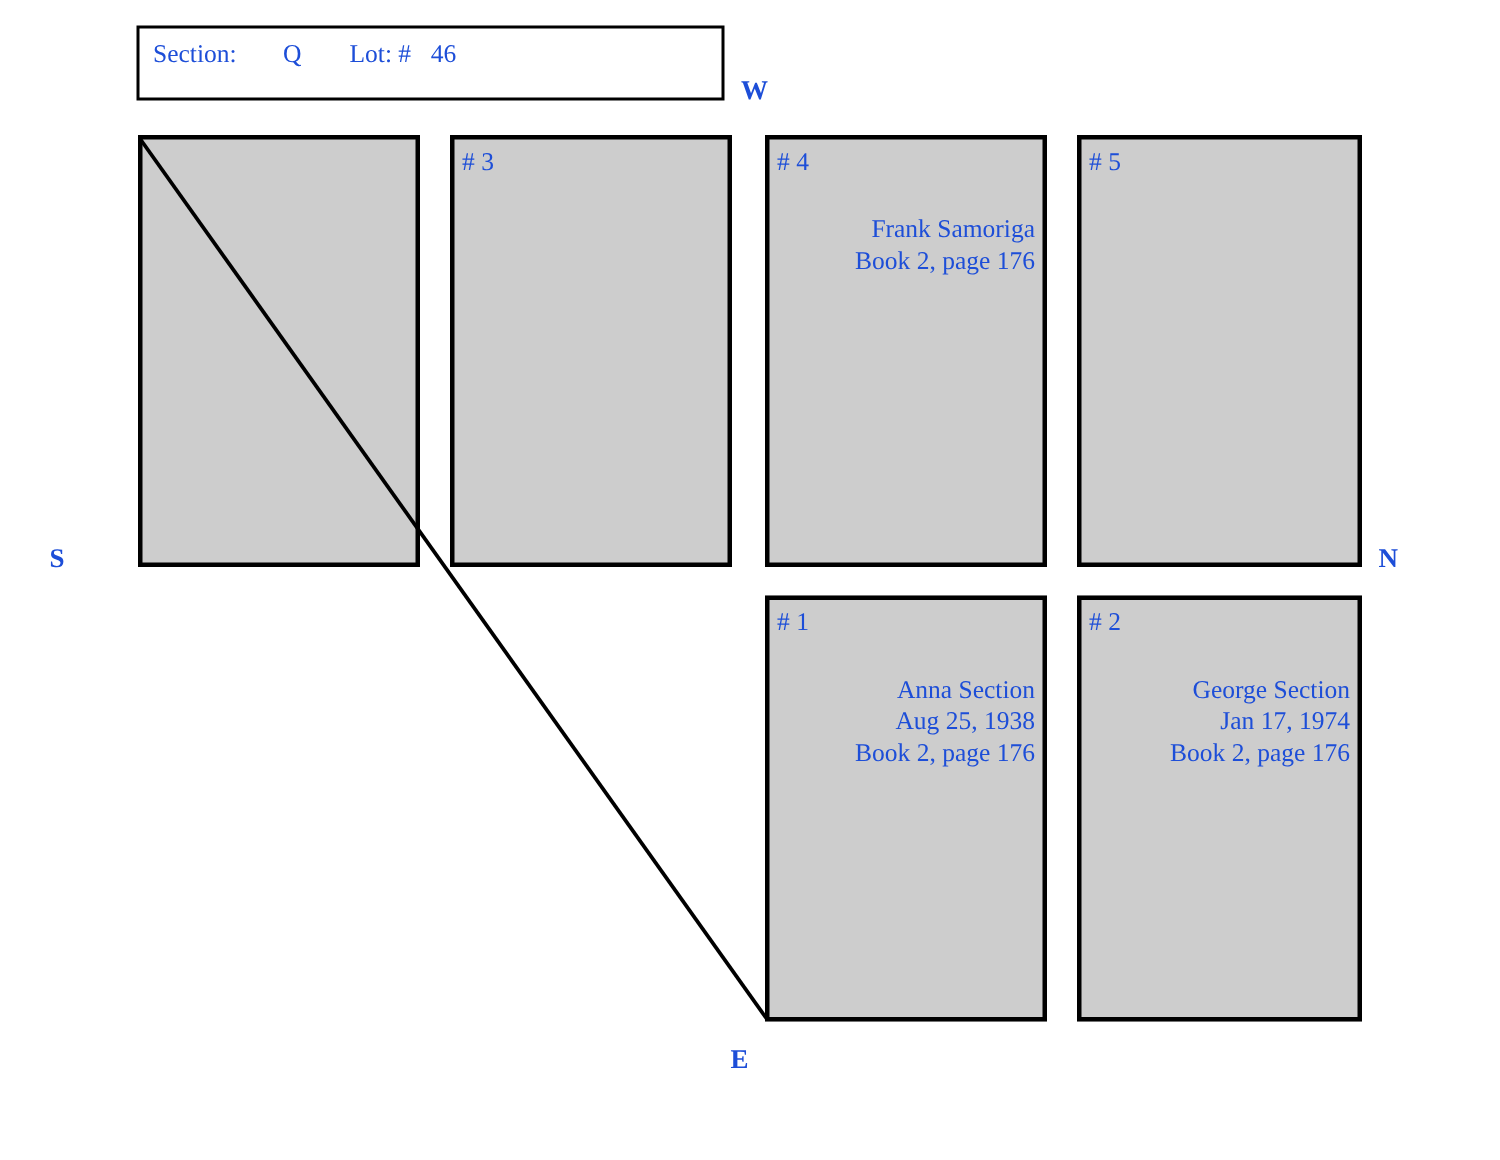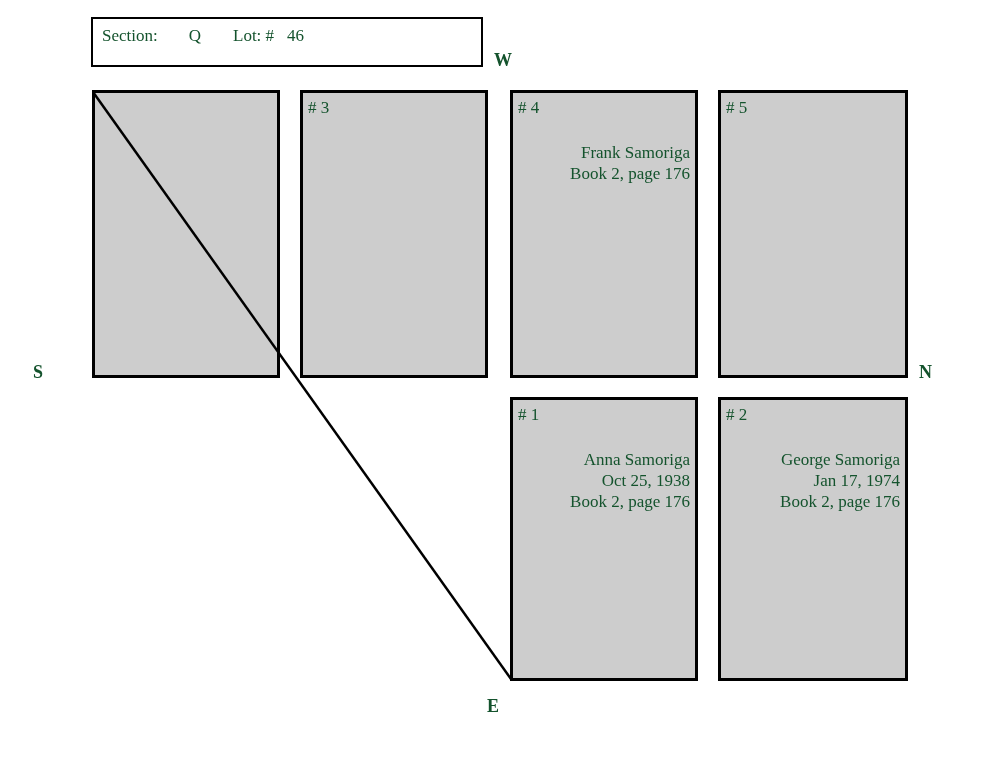--- a/index.html
+++ b/index.html
@@ -3,21 +3,21 @@
 <meta charset="utf-8">
 <style>
   * { margin: 0; padding: 0; box-sizing: border-box; }
   html, body { background: #ffffff; }
   .canvas {
     position: relative;
     width: 1000px;
     height: 773px;
     background: #ffffff;
     font-family: "Liberation Serif", "DejaVu Serif", serif;
-    color: #14532d;
+    color: #1d4ed8;
     overflow: hidden;
     text-decoration: underline;
   }
 
   
   .header-box {
     position: absolute;
     left: 91px; top: 17px;
     width: 392px; height: 50px;
     border: 2px solid #000000;
@@ -99,30 +99,30 @@
     </div>
   </div>
 
   <div class="plot plot-5">
     <div class="plot-number"># 5</div>
   </div>
 
   <div class="plot plot-1">
     <div class="plot-number"># 1</div>
     <div class="plot-info">
-      <div>Anna Samoriga</div>
-      <div>Oct 25, 1938</div>
+      <div>Anna Section</div>
+      <div>Aug 25, 1938</div>
       <div>Book 2, page 176</div>
     </div>
   </div>
 
   <div class="plot plot-2">
     <div class="plot-number"># 2</div>
     <div class="plot-info">
-      <div>George Samoriga</div>
+      <div>George Section</div>
       <div>Jan 17, 1974</div>
       <div>Book 2, page 176</div>
     </div>
   </div>
 
   <svg class="overlay" viewBox="0 0 1000 773" xmlns="http://www.w3.org/2000/svg">
     <line x1="93" y1="92" x2="511" y2="679" stroke="#000000" stroke-width="2.5"></line>
   </svg>
 
 </div>

